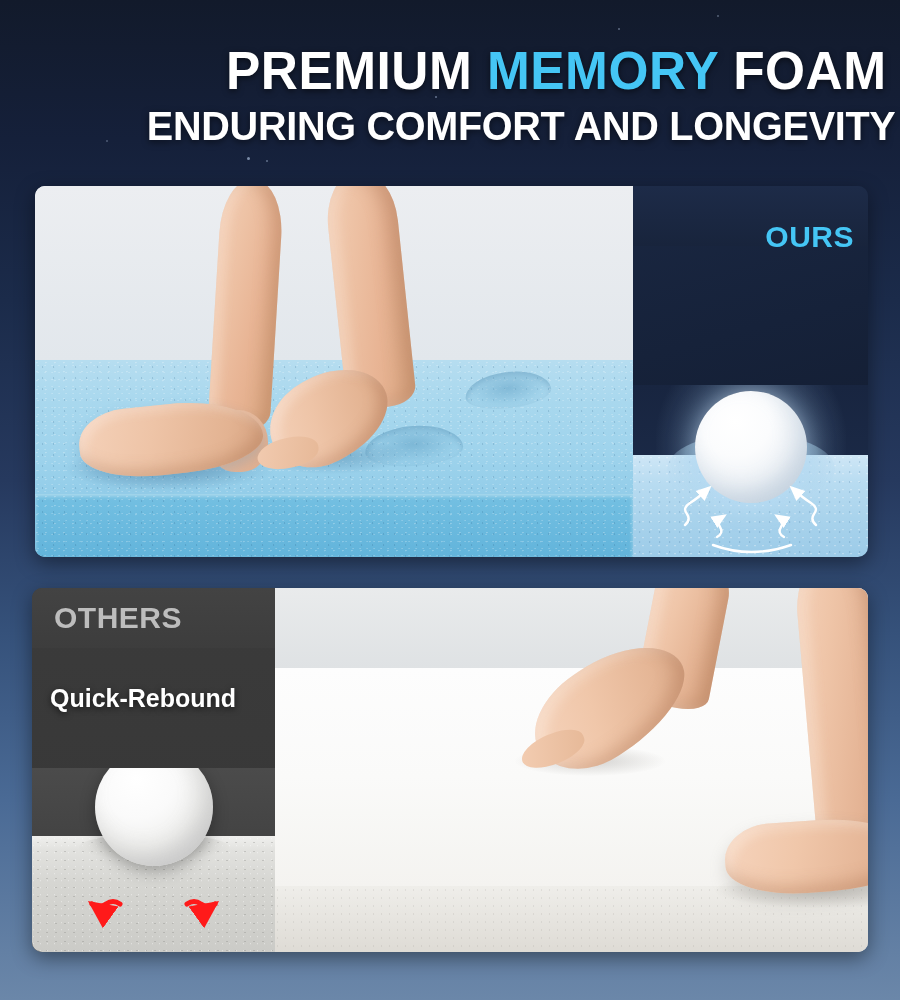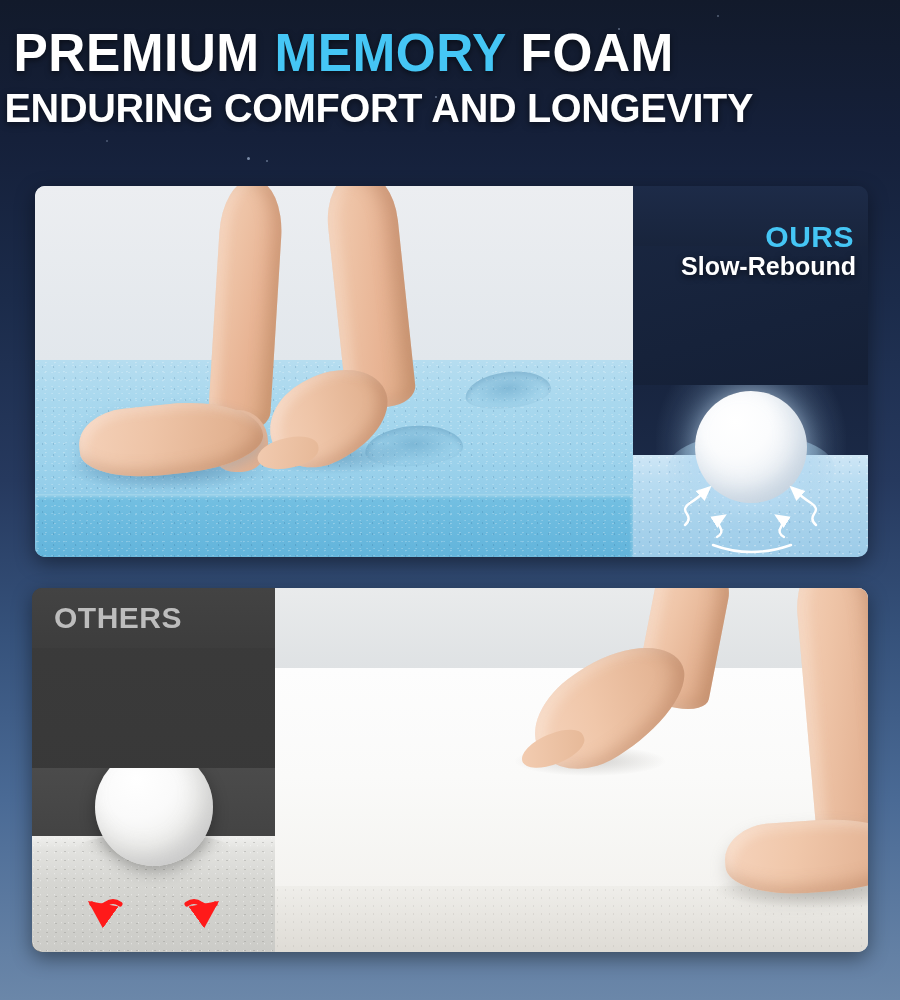--- a/index.html
+++ b/index.html
@@ -9,21 +9,21 @@
     background:linear-gradient(to bottom,
        #121a2b 0%, #15203a 14%, #1b2b4a 30%,
        #26395e 48%, #35517a 63%, #4a6a95 80%, #6b87a9 100%);
     position:relative;
   }
 
   
   .speck { position:absolute; background:#cfe3ff; border-radius:50%; opacity:.55; }
 
   
-  .headline-block { position:absolute; left:0; top:26px; width:900px; text-align:left; }
+  .headline-block { position:absolute; left:0; top:44px; width:900px; text-align:right; }
   .headline {
     font-size:53px; font-weight:bold; letter-spacing:.5px;
     color:#ffffff; line-height:1.02;
     font-stretch:condensed; transform:scaleX(.97);
     text-shadow:0 2px 7px rgba(0,0,0,.55);
     white-space:nowrap;
   }
   .headline .accent { color:#45c6f5; }
   .subheadline {
     margin-top:7px;
@@ -226,21 +226,20 @@
     <div class="leg" id="leg-front"></div>
     <div class="foot" id="foot-front"></div>
     <div class="foot" id="toes-front"></div>
   </div>
 
   <div class="ours-panel">
     <div class="ours-head">
       <span class="ours-label">OURS</span>
     </div>
     <div class="ours-sub">
-      <span>Slow-Rebound</span>
     </div>
 
     <div class="ours-diagram">
       <div class="od-bg"></div>
       <div class="od-glow"></div>
       <div class="od-foam"></div>
       <div class="od-dent"></div>
       <div class="od-ball"></div>
       <svg width="235" height="172" viewBox="0 0 235 172" style="position:absolute;left:0;top:0;">
         <defs>
@@ -259,20 +258,23 @@
     </div>
   </div>
 </div>
 
 <div class="panel" id="bottom-section">
 
   <div class="others-panel">
     <div class="others-head">
       <span class="others-label">OTHERS</span>
     </div>
+    <div class="others-sub">
+      <span>Quick-Rebound</span>
+    </div>
 
     <div class="others-diagram">
       <div class="gd-bg"></div>
       <div class="gd-foam"></div>
       <div class="gd-dent"></div>
       <div class="gd-ball"></div>
       <svg width="243" height="184" viewBox="0 0 243 184" style="position:absolute;left:0;top:0;">
         <defs>
           <marker id="rdL" markerWidth="6" markerHeight="6" refX="4.6" refY="3" orient="auto">
             <path d="M0,0.3 L5.6,3 L0,5.7 z" fill="#ff1a1a"></path>

